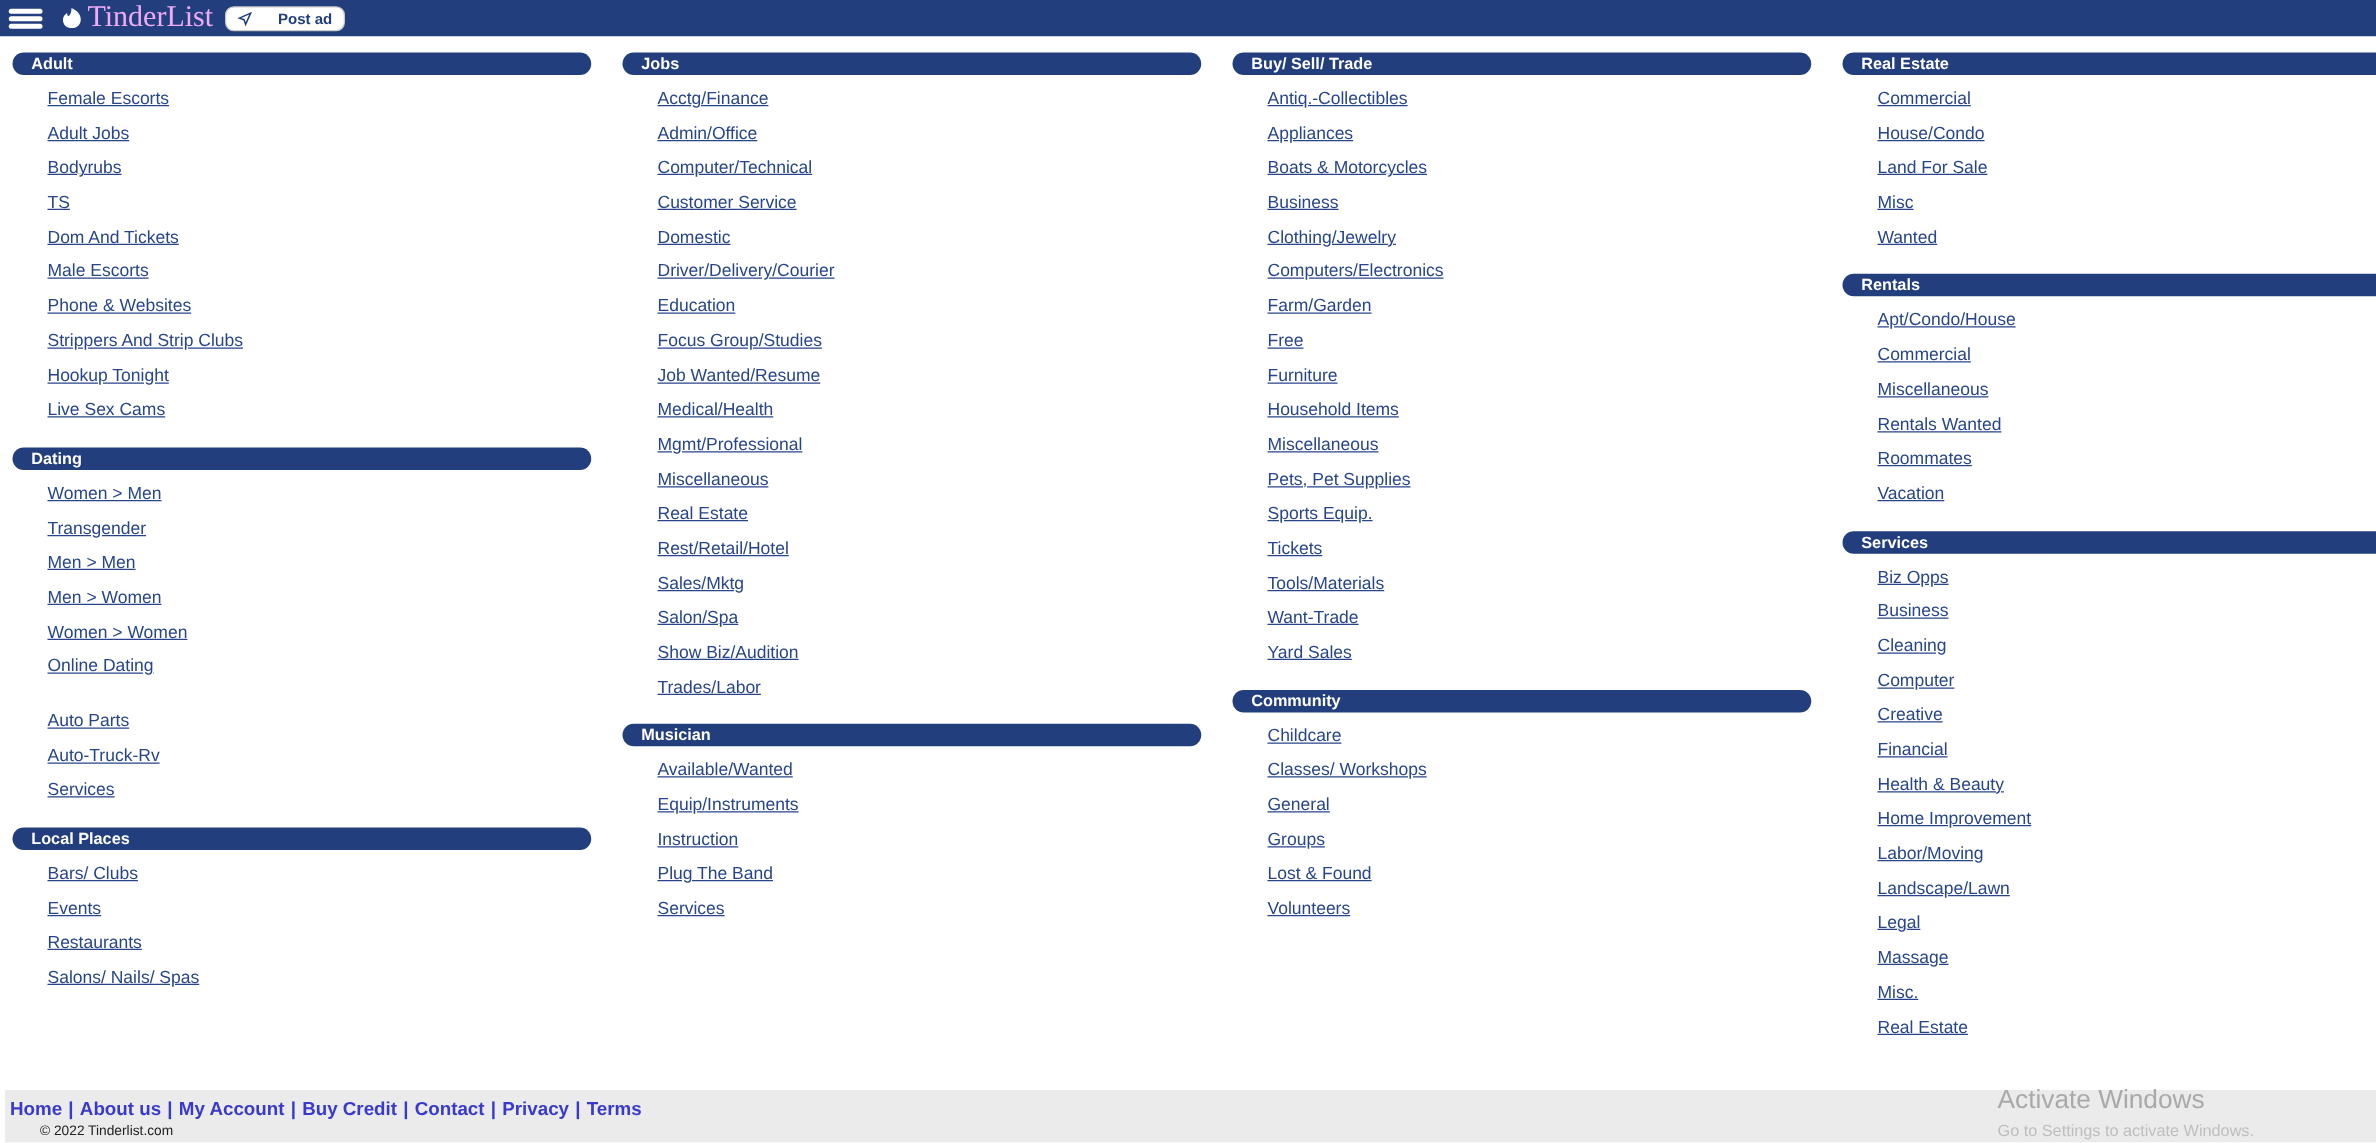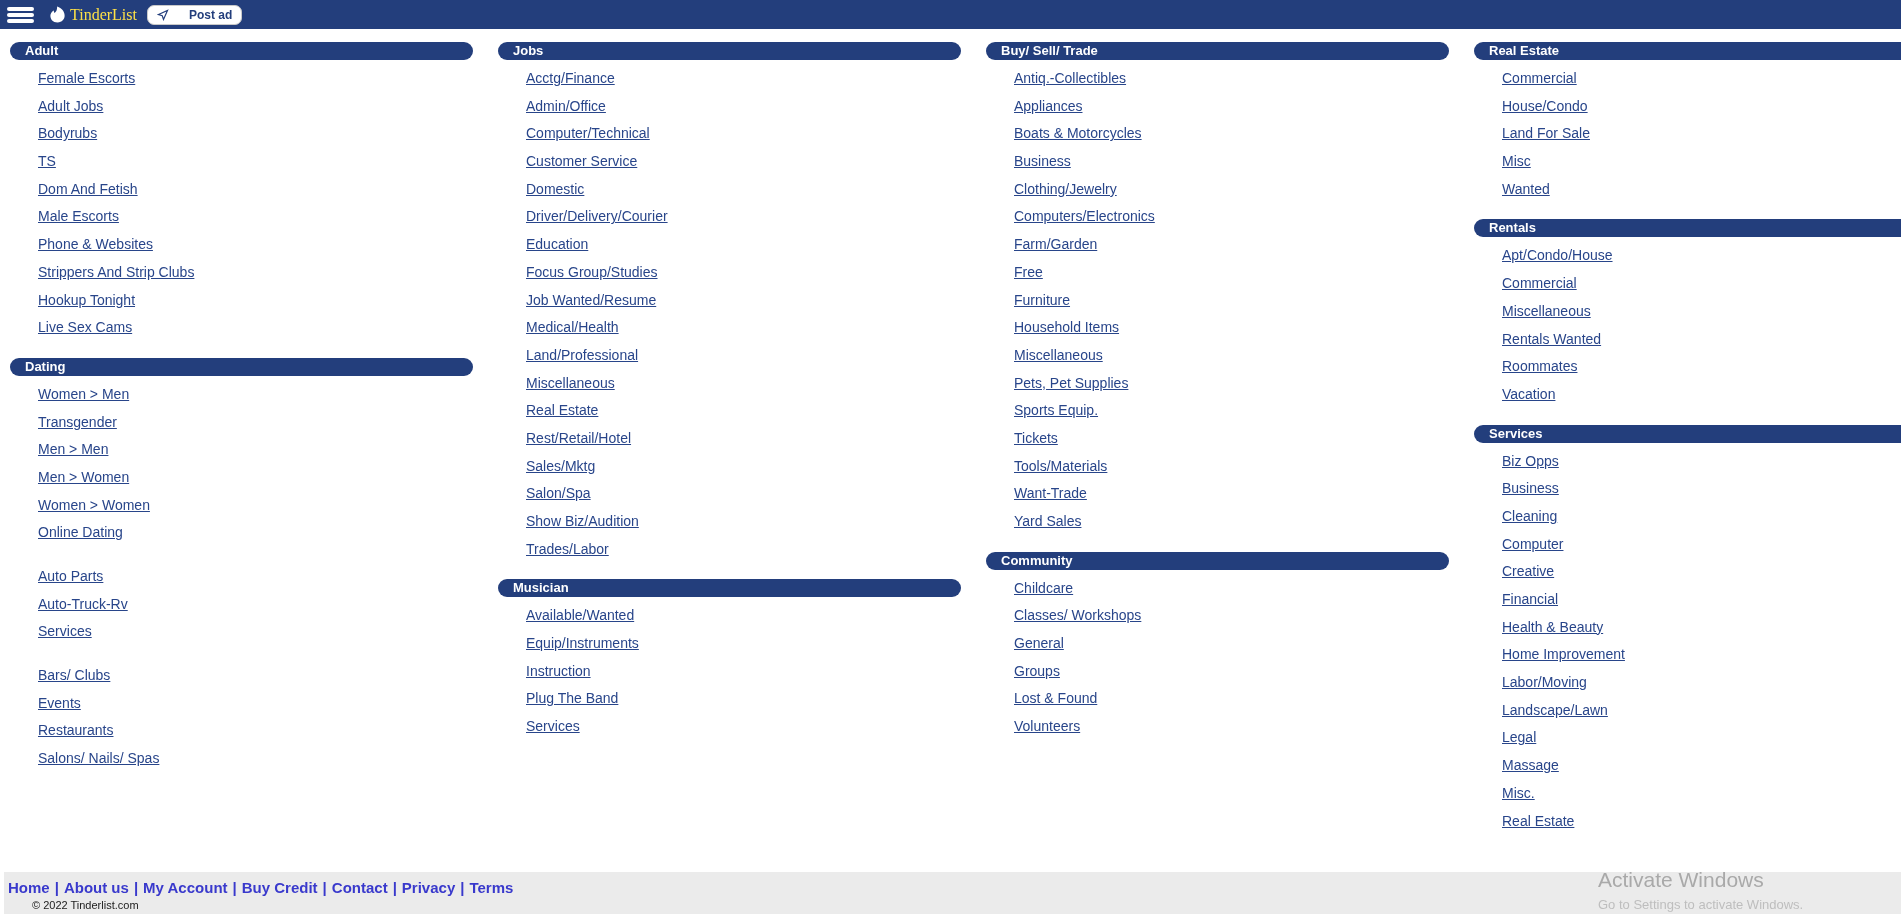--- a/index.html
+++ b/index.html
@@ -17,22 +17,22 @@
     display:flex;
     align-items:center;
     padding-left:7px;
   }
   .burger { width:27px; height:16px; display:flex; flex-direction:column; justify-content:space-between; cursor:pointer; }
   .burger span { display:block; width:27px; height:4px; background:#fff; border-radius:2px; }
   .brand { display:flex; align-items:center; margin-left:14px; cursor:pointer; }
   .flame { width:19px; height:23px; margin-right:3px; }
   .brand-text {
     font-family:"Liberation Serif", serif;
-    font-size:16px;
-    color:#fde047;
+    font-size:24px;
+    color:#f0abfc;
     line-height:29px;
   }
   .post-ad {
     margin-left:10px;
     height:20px;
     background:#ffffff;
     border:1px solid #c9c9c9;
     border-radius:7px;
     display:flex;
     align-items:center;
@@ -123,21 +123,21 @@
 </header>
 
 <main class="main">
     <div>
       <section class="section">
         <div class="pill">Adult</div>
         <a class="cat-link">Female Escorts</a>
         <a class="cat-link">Adult Jobs</a>
         <a class="cat-link">Bodyrubs</a>
         <a class="cat-link">TS</a>
-        <a class="cat-link">Dom And Fetish</a>
+        <a class="cat-link">Dom And Tickets</a>
         <a class="cat-link">Male Escorts</a>
         <a class="cat-link">Phone &amp; Websites</a>
         <a class="cat-link">Strippers And Strip Clubs</a>
         <a class="cat-link">Hookup Tonight</a>
         <a class="cat-link">Live Sex Cams</a>
       </section>
       <section class="section">
         <div class="pill">Dating</div>
         <a class="cat-link">Women &gt; Men</a>
         <a class="cat-link">Transgender</a>
@@ -145,40 +145,41 @@
         <a class="cat-link">Men &gt; Women</a>
         <a class="cat-link">Women &gt; Women</a>
         <a class="cat-link">Online Dating</a>
       </section>
       <section class="section">
         <a class="cat-link">Auto Parts</a>
         <a class="cat-link">Auto-Truck-Rv</a>
         <a class="cat-link">Services</a>
       </section>
       <section class="section">
+        <div class="pill">Local Places</div>
         <a class="cat-link">Bars/ Clubs</a>
         <a class="cat-link">Events</a>
         <a class="cat-link">Restaurants</a>
         <a class="cat-link">Salons/ Nails/ Spas</a>
       </section>
     </div>
     <div>
       <section class="section">
         <div class="pill">Jobs</div>
         <a class="cat-link">Acctg/Finance</a>
         <a class="cat-link">Admin/Office</a>
         <a class="cat-link">Computer/Technical</a>
         <a class="cat-link">Customer Service</a>
         <a class="cat-link">Domestic</a>
         <a class="cat-link">Driver/Delivery/Courier</a>
         <a class="cat-link">Education</a>
         <a class="cat-link">Focus Group/Studies</a>
         <a class="cat-link">Job Wanted/Resume</a>
         <a class="cat-link">Medical/Health</a>
-        <a class="cat-link">Land/Professional</a>
+        <a class="cat-link">Mgmt/Professional</a>
         <a class="cat-link">Miscellaneous</a>
         <a class="cat-link">Real Estate</a>
         <a class="cat-link">Rest/Retail/Hotel</a>
         <a class="cat-link">Sales/Mktg</a>
         <a class="cat-link">Salon/Spa</a>
         <a class="cat-link">Show Biz/Audition</a>
         <a class="cat-link">Trades/Labor</a>
       </section>
       <section class="section">
         <div class="pill">Musician</div>

